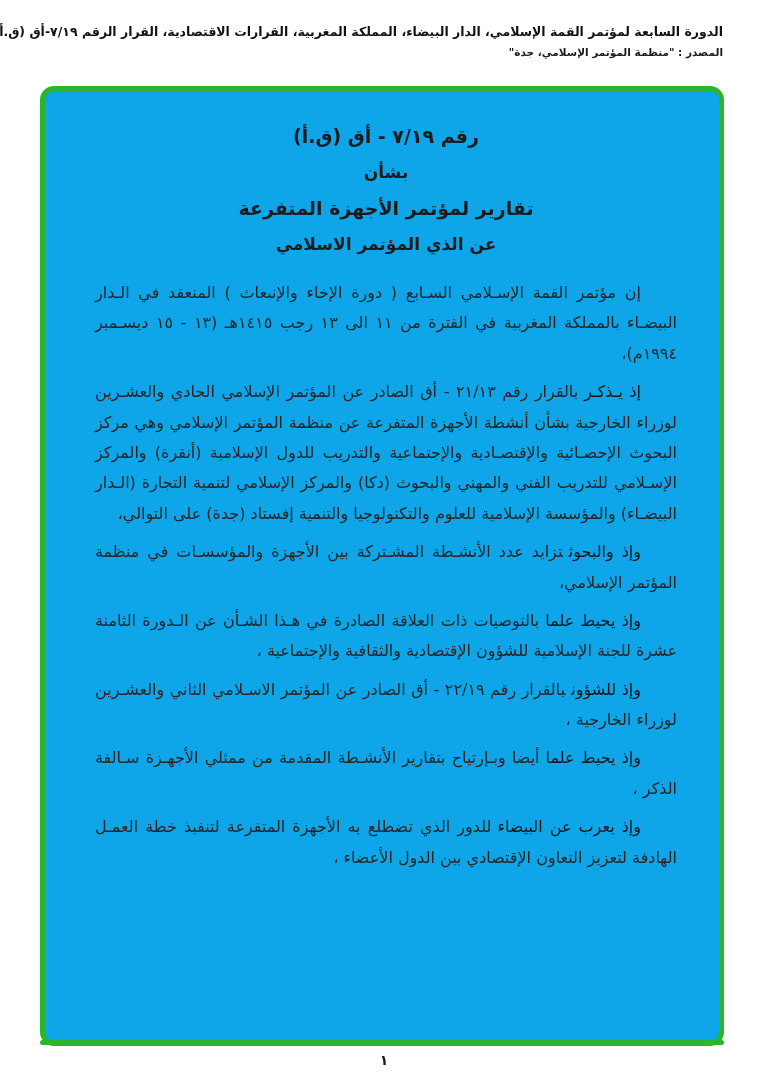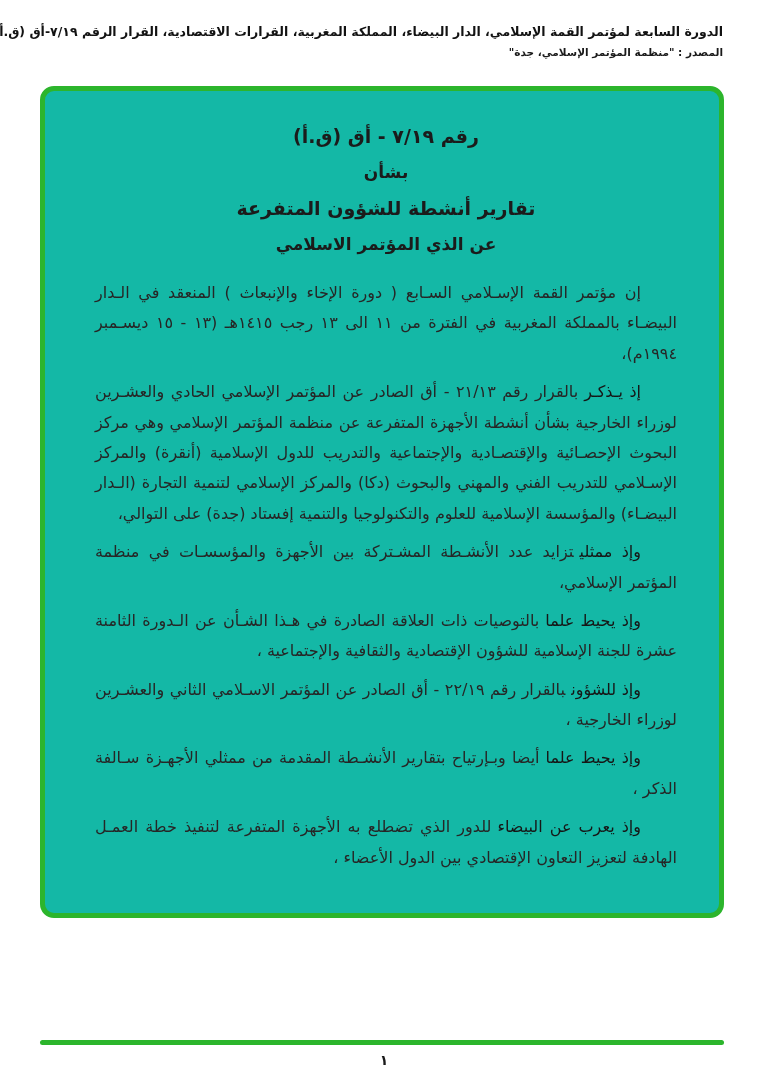--- a/index.html
+++ b/index.html
@@ -34,25 +34,25 @@
     font-size: 10.5px;
     font-weight: bold;
     margin-top: 7px;
     color: #1a1a1a;
   }
   .doc-frame {
     position: absolute;
     left: 40px;
     top: 86px;
     width: 684px;
-    height: 832px;
+    height: 960px;
     box-sizing: border-box;
     border: 5px solid var(--frame-green);
     border-radius: 14px;
-    background: #14b8a6;
+    background: #0ea5e9;
     overflow: hidden;
   }
   .doc-content {
     direction: rtl;
     padding: 34px 42px 0 50px;
   }
   .title-block {
     text-align: center;
     font-weight: bold;
     color: #1b1b1b;
@@ -106,33 +106,33 @@
   <div class="header-line1">الدورة السابعة لمؤتمر القمة الإسلامي، الدار البيضاء، المملكة المغربية، القرارات الاقتصادية، القرار الرقم ٧/١٩-أق (ق.أ)</div>
   <div class="header-line2">المصدر : "منظمة المؤتمر الإسلامي، جدة"</div>
 </header>
 
 <div class="doc-frame">
   <div class="doc-content">
 
     <div class="title-block">
       <div class="title-line t1">رقم ٧/١٩ - أق (ق.أ)</div>
       <div class="title-line t2">بشأن</div>
-      <div class="title-line t3">تقارير أنشطة للشؤون المتفرعة</div>
+      <div class="title-line t3">تقارير لمؤتمر الأجهزة المتفرعة</div>
       <div class="title-line t4">عن الذي المؤتمر الاسلامي</div>
     </div>
 
     <div class="body-text">
       <p class="para">
         <span>إن مؤتمر القمة الإسـلامي السـابع ( دورة الإخاء والإنبعاث ) المنعقد في الـدار البيضـاء بالمملكة المغربية في الفترة من ١١ الى ١٣ رجب ١٤١٥هـ (١٣ - ١٥ ديسـمبر ١٩٩٤م)،</span>
       </p>
       <p class="para">
         <span class="lead">إذ يـذكـر</span><span>بالقرار رقم ٢١/١٣ - أق الصادر عن المؤتمر الإسلامي الحادي والعشـرين لوزراء الخارجية بشأن أنشطة الأجهزة المتفرعة عن منظمة المؤتمر الإسلامي وهي مركز البحوث الإحصـائية والإقتصـادية والإجتماعية والتدريب للدول الإسلامية (أنقرة) والمركز الإسـلامي للتدريب الفني والمهني والبحوث (دكا) والمركز الإسلامي لتنمية التجارة (الـدار البيضـاء) والمؤسسة الإسلامية للعلوم والتكنولوجيا والتنمية إفستاد (جدة) على التوالي،</span>
       </p>
       <p class="para">
-        <span class="lead">وإذ ممثلي</span><span>تزايد عدد الأنشـطة المشـتركة بين الأجهزة والمؤسسـات في منظمة المؤتمر الإسلامي،</span>
+        <span class="lead">وإذ والبحوث</span><span>تزايد عدد الأنشـطة المشـتركة بين الأجهزة والمؤسسـات في منظمة المؤتمر الإسلامي،</span>
       </p>
       <p class="para">
         <span class="lead">وإذ يحيط علما</span><span>بالتوصيات ذات العلاقة الصادرة في هـذا الشـأن عن الـدورة الثامنة عشرة للجنة الإسلامية للشؤون الإقتصادية والثقافية والإجتماعية ،</span>
       </p>
       <p class="para">
         <span class="lead">وإذ للشؤون</span><span>بالقرار رقم ٢٢/١٩ - أق الصادر عن المؤتمر الاسـلامي الثاني والعشـرين لوزراء الخارجية ،</span>
       </p>
       <p class="para">
         <span class="lead">وإذ يحيط علما</span><span>أيضا وبـإرتياح بتقارير الأنشـطة المقدمة من ممثلي الأجهـزة سـالفة الذكر ،</span>
       </p>

